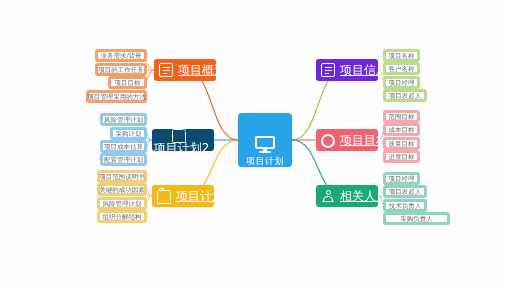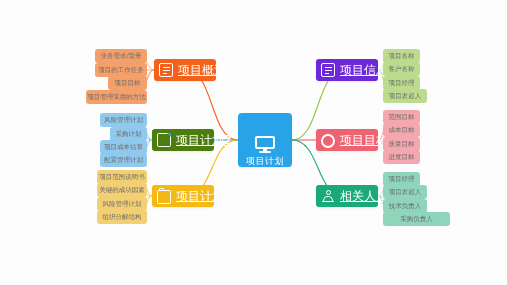--- a/index.html
+++ b/index.html
@@ -60,21 +60,21 @@
 
   .ic-person{width:14px;height:14px;}
   .ic-person .head{position:absolute;left:4.5px;top:1px;width:5px;height:5px;border:1.4px solid #fff;border-radius:50%;box-sizing:border-box;}
   .ic-person .body{position:absolute;left:2px;top:7px;width:10px;height:5px;
     border:1.4px solid #fff;border-bottom:none;border-radius:5px 5px 0 0;box-sizing:border-box;}
   .ic-person .base{position:absolute;left:1px;top:11.5px;width:12px;height:1.4px;background:#fff;border-radius:1px;}
 
   
   .leaf{
     position:absolute;height:13px;border-radius:3px;
-    background:#fff;border:7px solid #4d7c0f;
+    background:#fff;border:3px solid #4d7c0f;
     display:flex;align-items:center;justify-content:center;
     padding:0 4px;box-sizing:border-box;white-space:nowrap;
     font-size:6.5px;line-height:8px;color:#6b6b6b;
   }
 </style>
 </head>
 <body>
 
 <div id="stage">
 
@@ -135,21 +135,21 @@
         <i></i>
         <i></i>
       </span>
     <span class="blabel">项目概述</span>
   </div>
   <div class="leaf" style="left:95px;top:49px;width:52px;border-color:#F4A06A;">业务需求/背景</div>
   <div class="leaf" style="left:95px;top:63px;width:52px;border-color:#F4A06A;">项目的工作任务</div>
   <div class="leaf" style="left:108px;top:76px;width:39px;border-color:#F4A06A;">项目目标</div>
   <div class="leaf" style="left:86px;top:90px;width:61px;border-color:#F4A06A;">项目管理采用的方法</div>
 
-  <div class="branch" style="left:152px;top:129px;width:62px;background:#4d7c0f;">
+  <div class="branch" style="left:152px;top:129px;width:62px;background:#0c4a6e;flex-direction:column;">
     <span class="bicon ic-page"></span>
     <span class="blabel">项目计划2</span>
   </div>
   <div class="leaf" style="left:100px;top:113px;width:47px;border-color:#8FC9ED;">风险管理计划</div>
   <div class="leaf" style="left:110px;top:127px;width:37px;border-color:#8FC9ED;">采购计划</div>
   <div class="leaf" style="left:100px;top:140px;width:47px;border-color:#8FC9ED;">项目成本估算</div>
   <div class="leaf" style="left:100px;top:153px;width:47px;border-color:#8FC9ED;">配置管理计划</div>
 
   <div class="branch" style="left:152px;top:185px;width:62px;background:#F5B916;">
     <span class="bicon ic-folder"></span>

